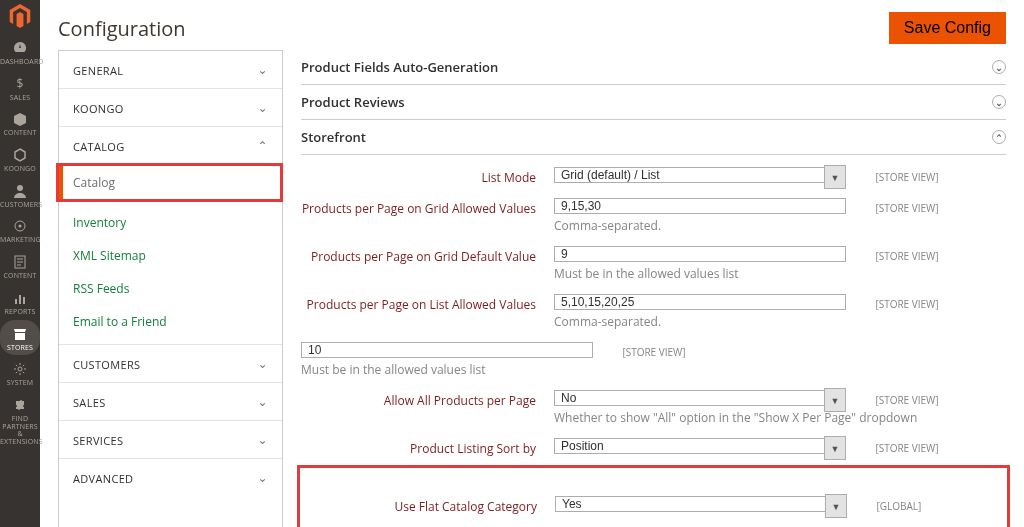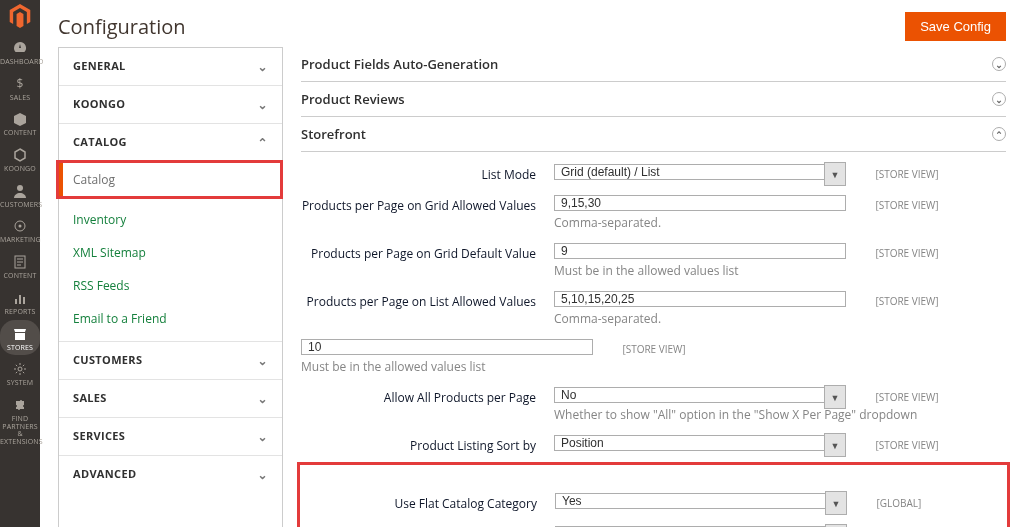--- a/index.html
+++ b/index.html
@@ -46,45 +46,45 @@
   }
   .page-header {
     display: flex;
     justify-content: space-between;
     align-items: center;
     margin-bottom: 6px;
   }
   .page-title { font-size: 20px; font-weight: 400; color: #41362f; }
   .btn-primary {
     background: #eb5202;
-    color: #ffffff;
+    color: #000000;
     border: 1px solid #eb5202;
     padding: 6px 14px;
-    font-size: 13px;
+    font-size: 16px;
     cursor: pointer;
   }
   .content-cols {
     display: flex;
     gap: 18px;
   }
   .config-nav {
     width: 225px;
     flex-shrink: 0;
     border: 1px solid #ccc;
   }
   .config-nav-group {
     border-bottom: 1px solid #e3e3e3;
   }
   .config-nav-group:last-child { border-bottom: none; }
   .config-nav-head {
     display: flex;
     justify-content: space-between;
-    align-items: flex-start;
+    align-items: flex-end;
     padding: 10px 14px;
-    font-weight: 700;
+    font-weight: 400;
     font-size: 11px;
     letter-spacing: 0.03em;
     color: #303030;
     cursor: pointer;
     text-transform: uppercase;
     gap: 28px;
   }
   .config-nav-head .chev { font-size: 12px; color: #777; }
   .config-nav-sub {
     padding: 0 0 6px 0;
@@ -133,21 +133,21 @@
     display: flex;
     align-items: flex-start;
     margin-top: 10px;
   }
   .form-label {
     width: 253px;
     text-align: right;
     padding-right: 18px;
     padding-top: 4px;
     font-size: 12px;
-    color: #0f172a;
+    color: #7f1d1d;
   }
   .form-field { flex: 1; position: relative; }
   .form-input, .form-select {
     width: 292px;
     height: 16px;
     border: 1px solid #adadad;
     font-size: 12px;
     padding: 2px 6px;
     background: #fff;
     color: #303030;

